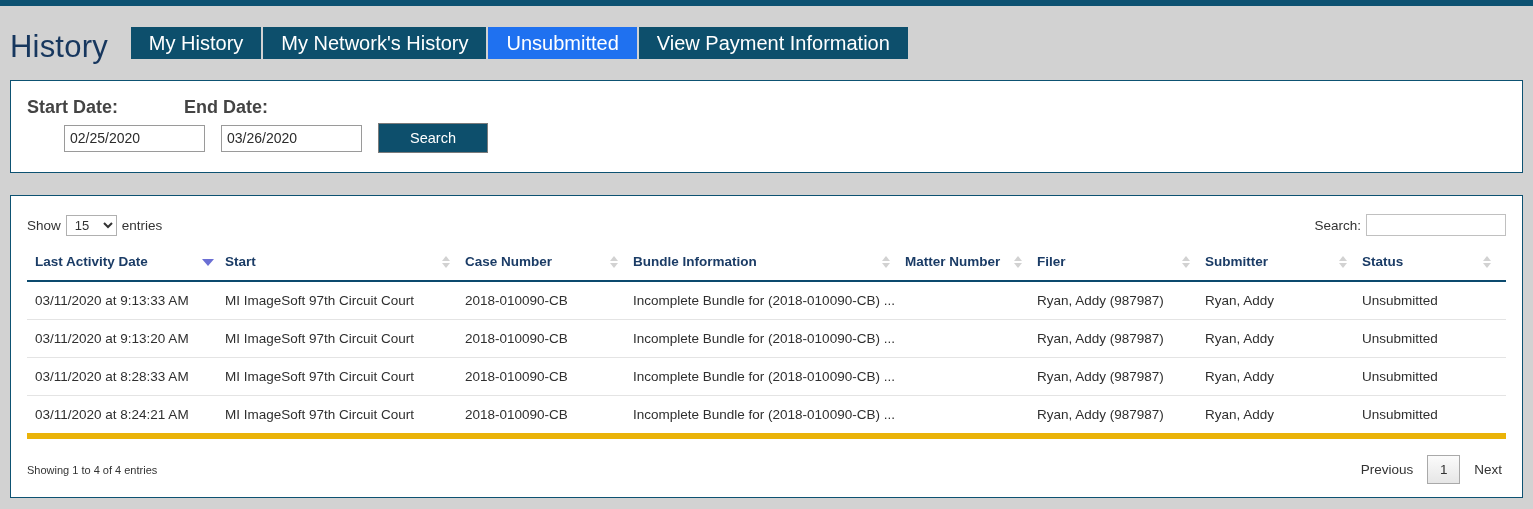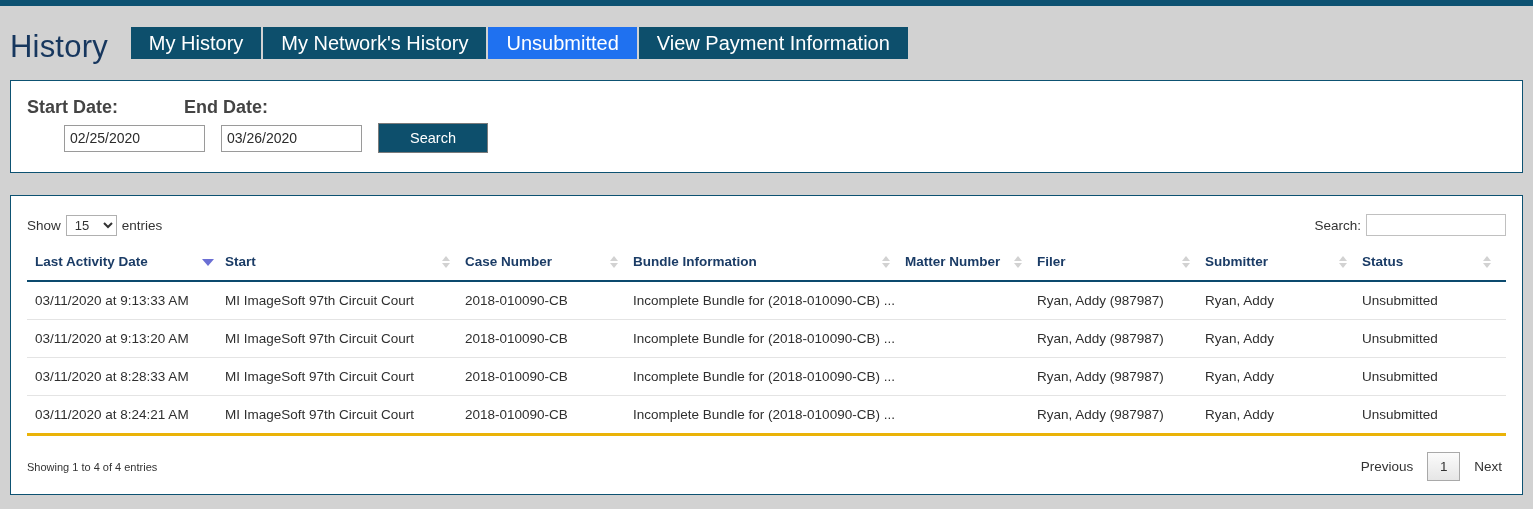--- a/index.html
+++ b/index.html
@@ -170,21 +170,21 @@
     border-right: 6px solid transparent;
     border-top: 7px solid #6b6fd4;
   }
   tbody td {
     font-size: 13.5px;
     color: #2f2f2f;
     padding: 11px 0;
     border-bottom: 1px solid #e4e4e4;
     white-space: nowrap;
   }
-  tbody tr:last-child td { border-bottom: 3px solid #eab308; margin-left: 16px; }
+  tbody tr:last-child td { border-bottom: 6px solid #eab308; margin-left: 16px; }
 
   .c-date   { width: 198px; padding-left: 8px !important; }
   .c-court  { width: 240px; }
   .c-case   { width: 168px; }
   .c-bundle { width: 272px; }
   .c-matter { width: 132px; }
   .c-filer  { width: 168px; }
   .c-submit { width: 157px; }
   .c-status { width: auto; }
 

